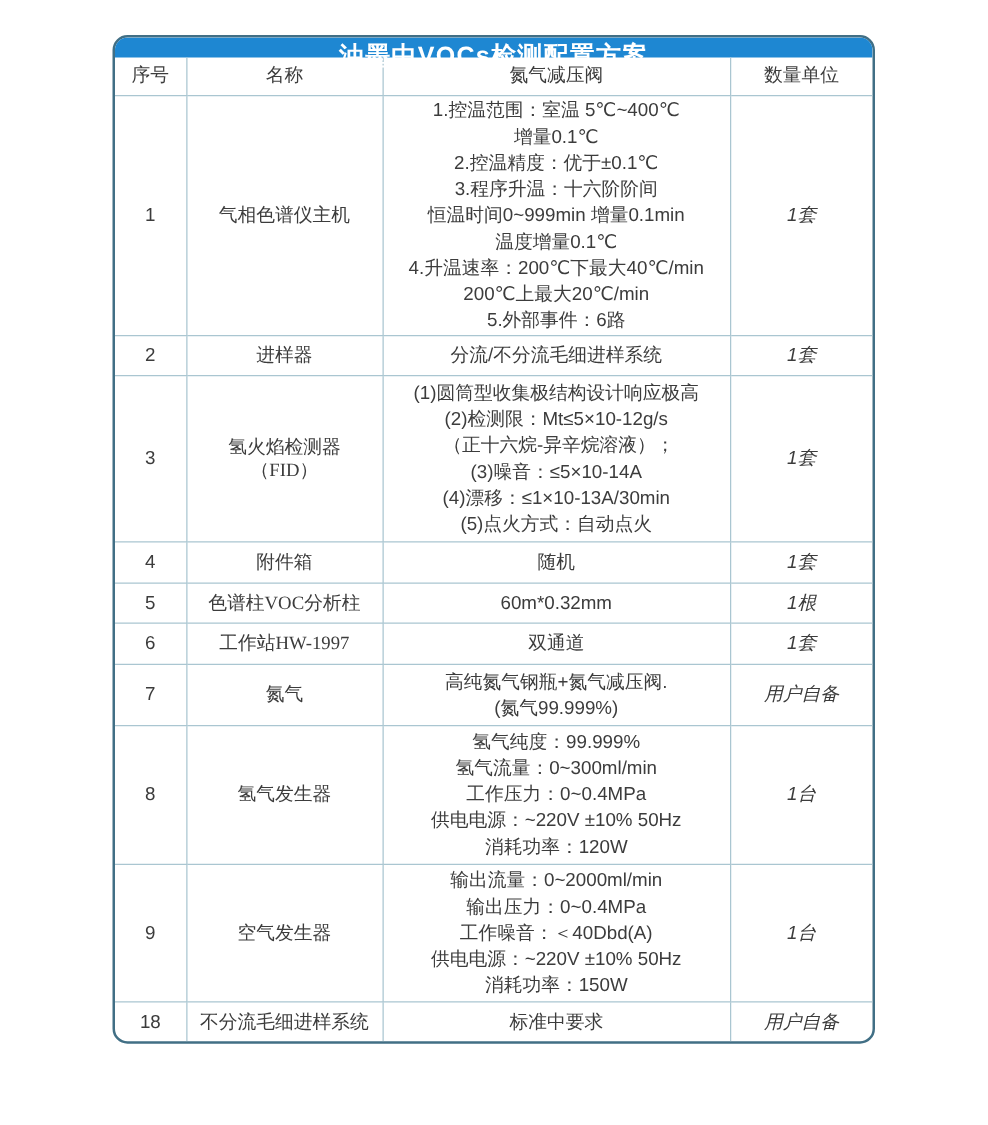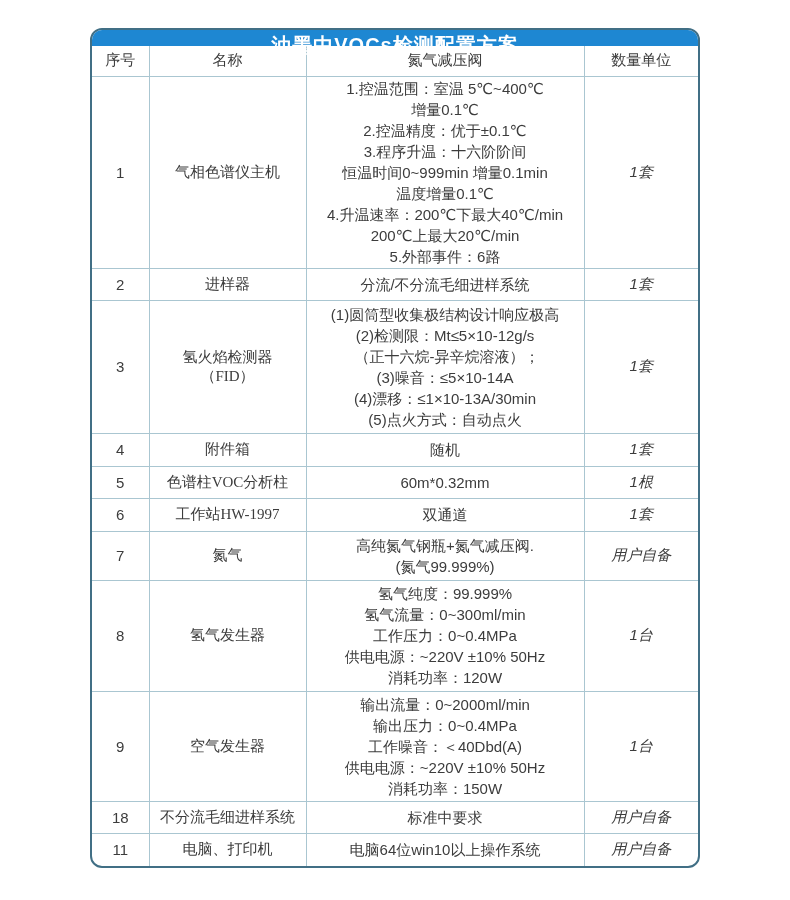--- a/index.html
+++ b/index.html
@@ -169,22 +169,16 @@
 供电电源：~220V ±10% 50Hz
 消耗功率：150W</td>
     <td class="qty">1台</td>
   </tr>
           <tr style="height: 32px;">
     <td class="no">18</td>
     <td class="name">不分流毛细进样系统</td>
     <td class="speccell">标准中要求</td>
     <td class="qty">用户自备</td>
   </tr>
-          <tr style="height: 33px;">
-    <td class="no">11</td>
-    <td class="name">电脑、打印机</td>
-    <td class="speccell">电脑64位win10以上操作系统</td>
-    <td class="qty">用户自备</td>
-  </tr>
         </tbody>
     </table>
   </div>
 </div>
 
 </body></html>

